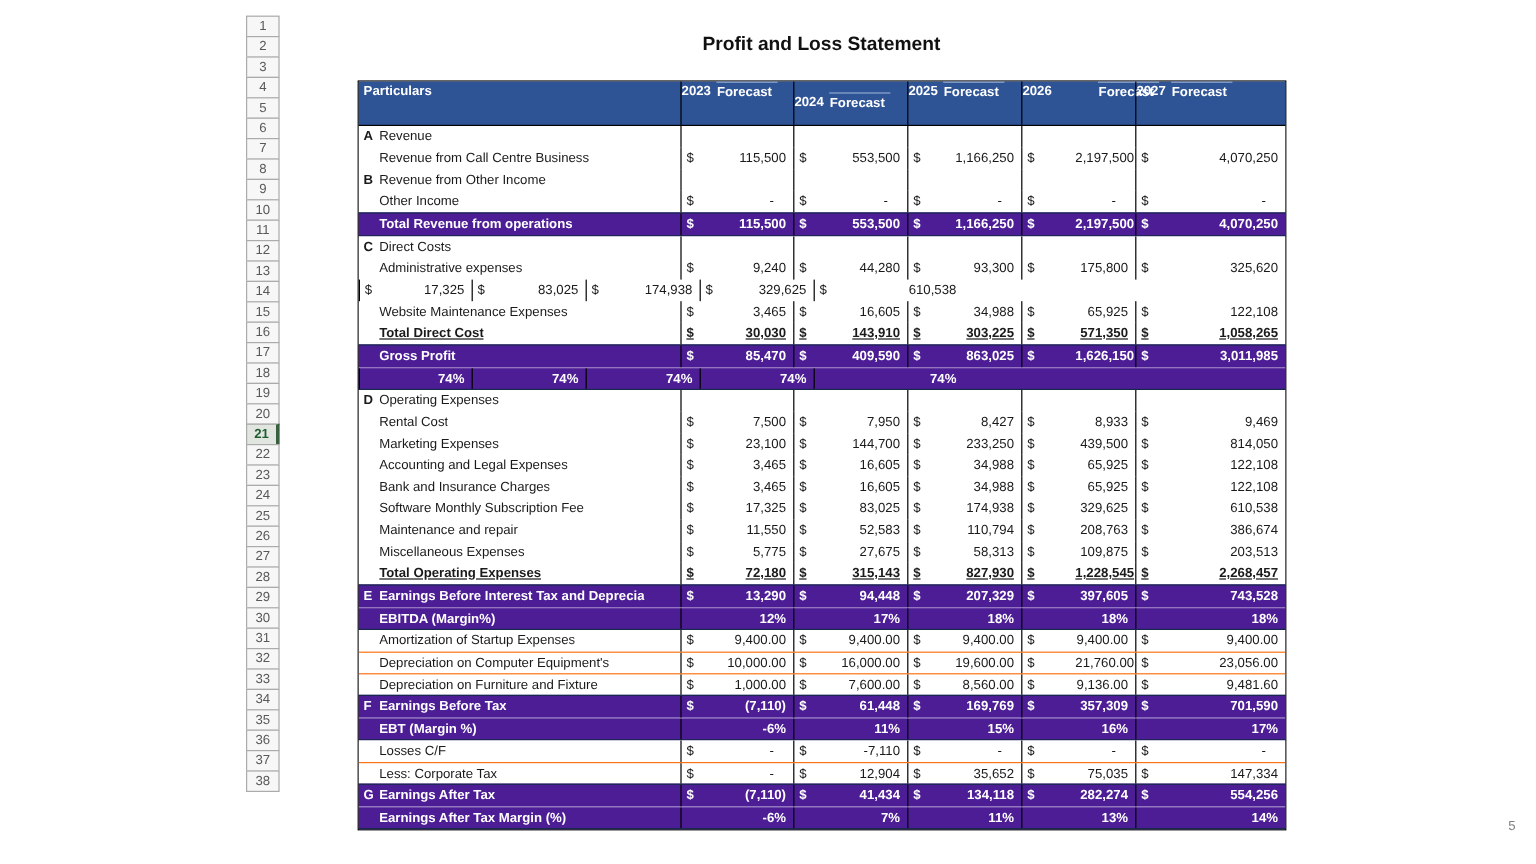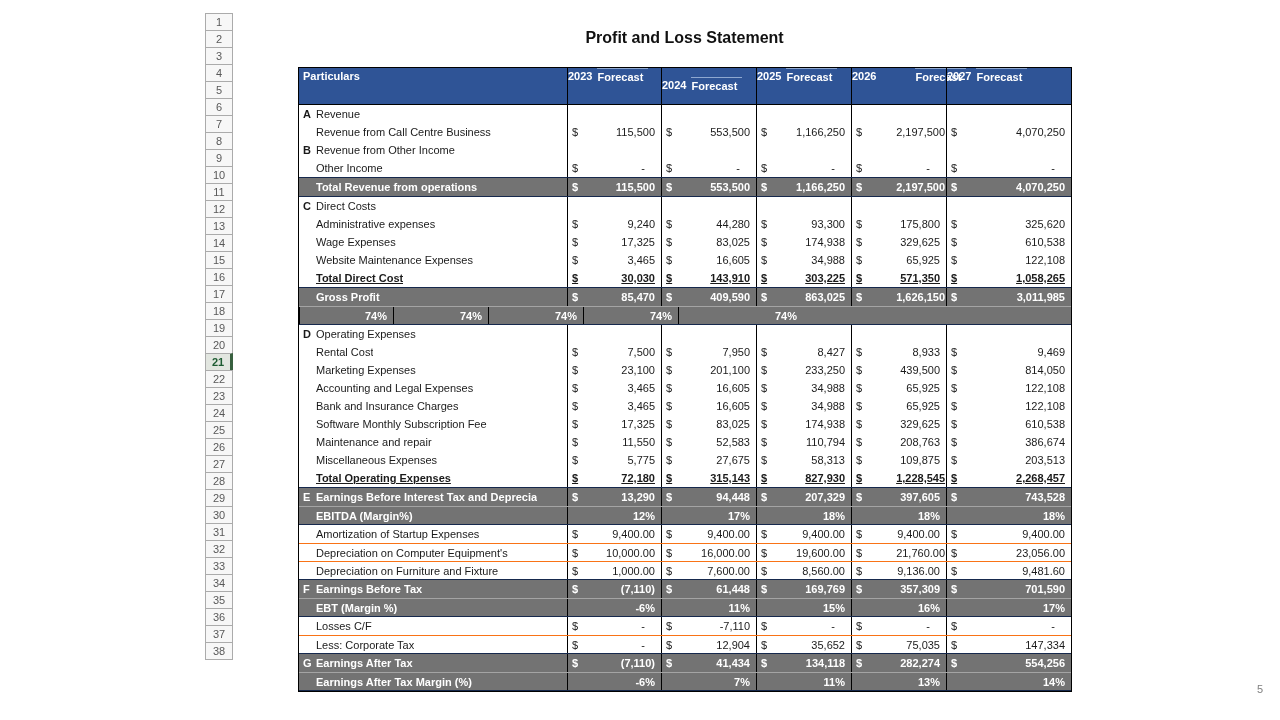--- a/index.html
+++ b/index.html
@@ -49,21 +49,21 @@
   .ycell { display:flex; justify-content:space-between; align-items:center;
     border-left:1px solid #000000; height:100%; }
   .ycell .dollar { padding-left:4px; }
   .ycell .val { padding-right:6px; text-align:right; }
   .ycell .val.dash { padding-right:16px; }
   .ycell.pct { justify-content:flex-end; }
 
   .trow.section .lbl { font-weight:normal; }
   .trow.bold .lbl, .trow.bold .dollar, .trow.bold .val { font-weight:bold;text-decoration:underline; }
 
-  .trow.band { background:#737373; color:#ffffff; }
+  .trow.band { background:#4c1d95; color:#ffffff; }
   .trow.band .lbl, .trow.band .dollar, .trow.band .val, .trow.band .letter { font-weight:bold; }
   .trow.band-start { border-top:1px solid #16294d; height:19px; }
   .trow.band-end { border-bottom:1px solid #16294d; height:19px; }
   .trow.band-start.band-end { height:20px; }
   .trow.band-inner { border-top:1px solid rgba(255,255,255,0.35); }
 
   
   #pagenum { position:absolute; left:1243px; top:683px; width:20px;
     text-align:right; font-size:11px; color:#7f7f7f; }
 </style>
@@ -268,24 +268,20 @@
           <div class="ycell col-y3">
             <span class="dollar">$</span>
             <span class="val">175,800</span>
           </div>
           <div class="ycell col-y4">
             <span class="dollar">$</span>
             <span class="val">325,620</span>
           </div>
         </div>
         <div class="trow">
-          <div class="plabel col-p">
-            <span class="letter"></span>
-            <span class="lbl">Wage Expenses</span>
-          </div>
           <div class="ycell col-y0">
             <span class="dollar">$</span>
             <span class="val">17,325</span>
           </div>
           <div class="ycell col-y1">
             <span class="dollar">$</span>
             <span class="val">83,025</span>
           </div>
           <div class="ycell col-y2">
             <span class="dollar">$</span>
@@ -436,21 +432,21 @@
           <div class="plabel col-p">
             <span class="letter"></span>
             <span class="lbl">Marketing Expenses</span>
           </div>
           <div class="ycell col-y0">
             <span class="dollar">$</span>
             <span class="val">23,100</span>
           </div>
           <div class="ycell col-y1">
             <span class="dollar">$</span>
-            <span class="val">201,100</span>
+            <span class="val">144,700</span>
           </div>
           <div class="ycell col-y2">
             <span class="dollar">$</span>
             <span class="val">233,250</span>
           </div>
           <div class="ycell col-y3">
             <span class="dollar">$</span>
             <span class="val">439,500</span>
           </div>
           <div class="ycell col-y4">

